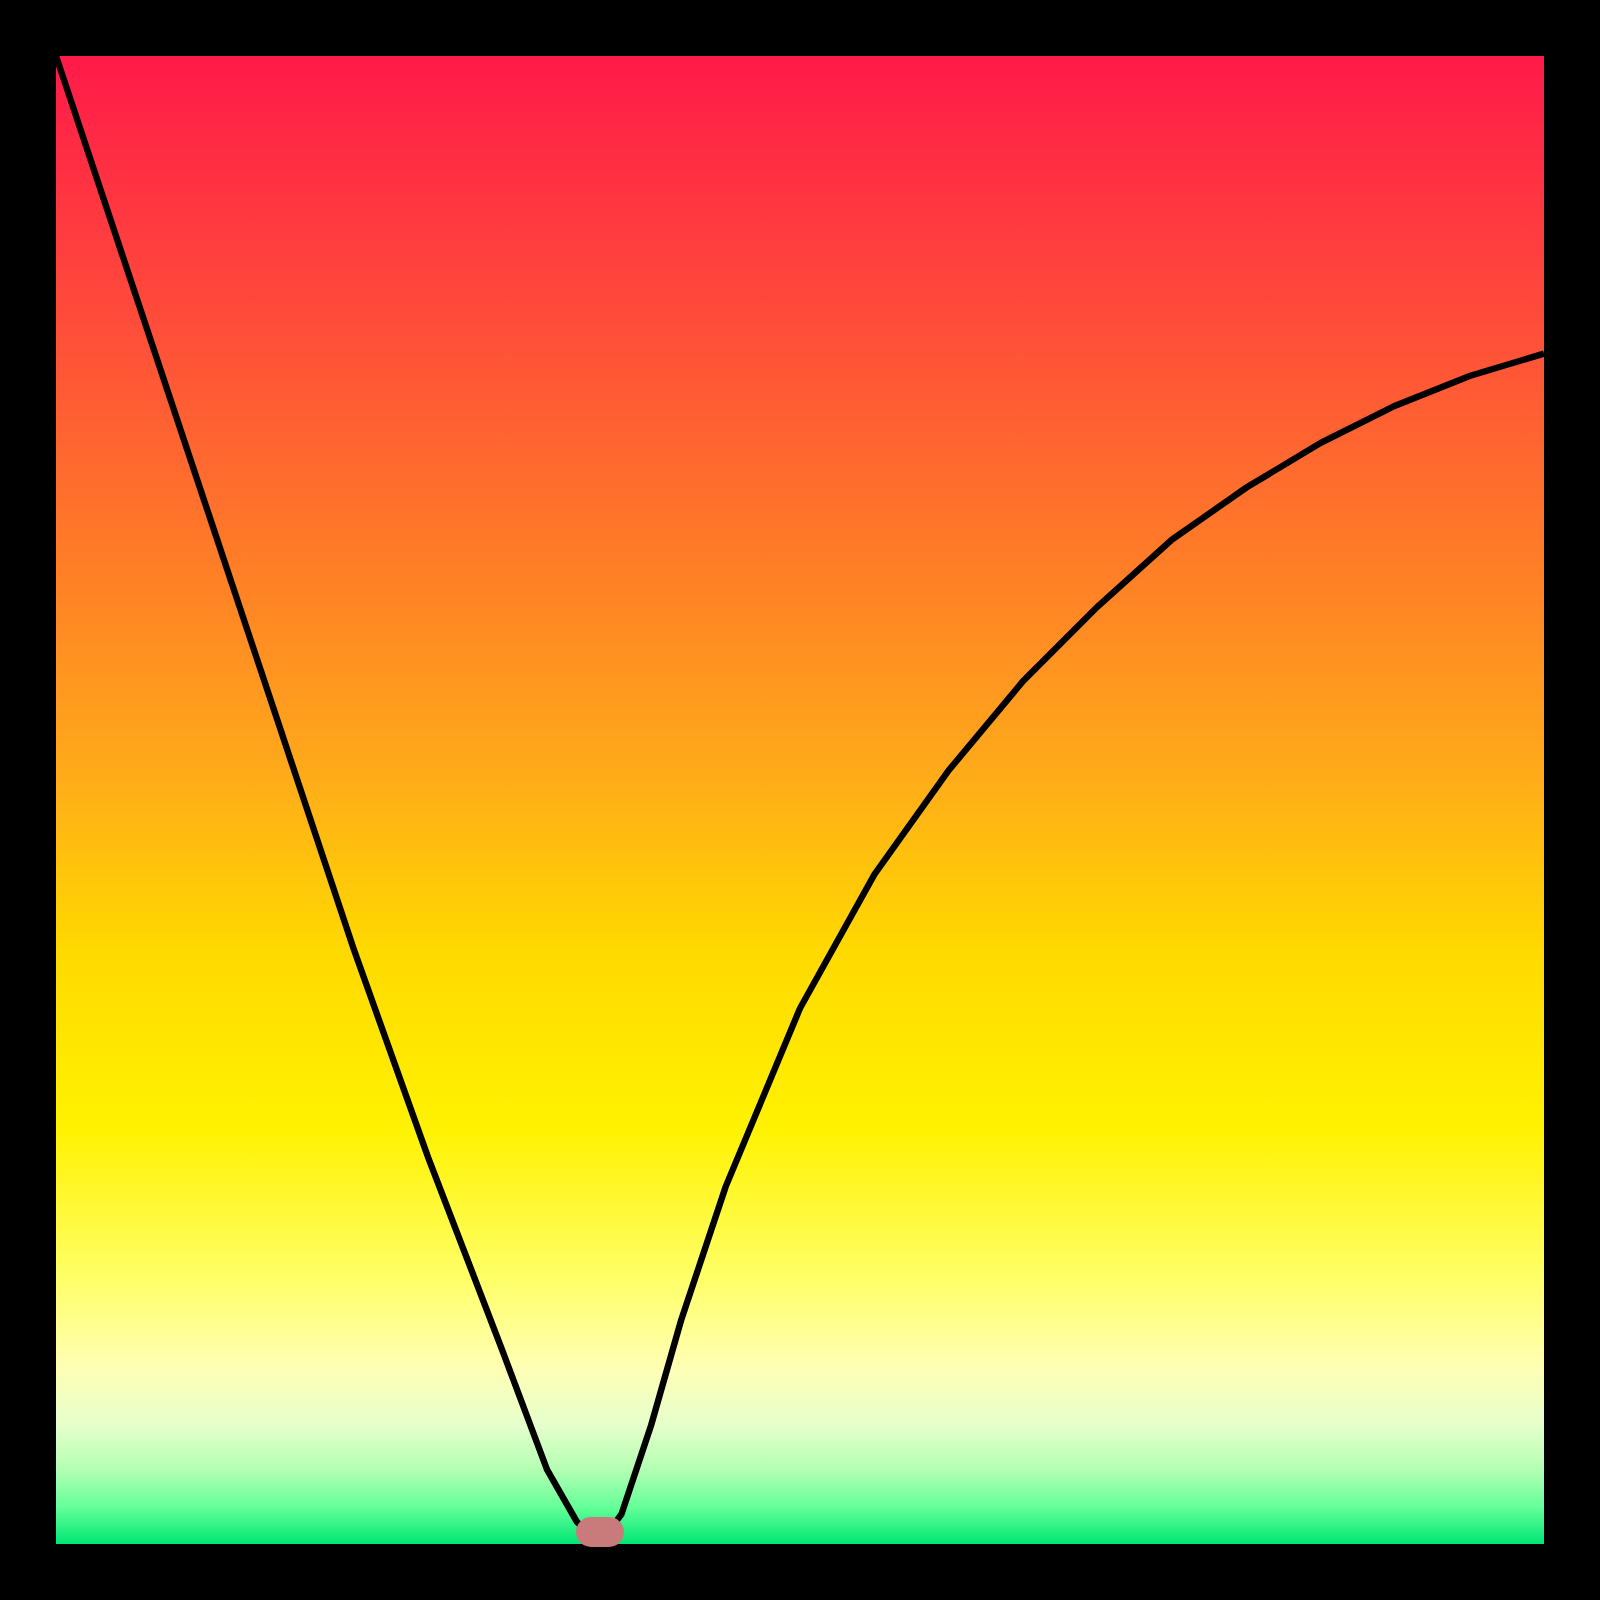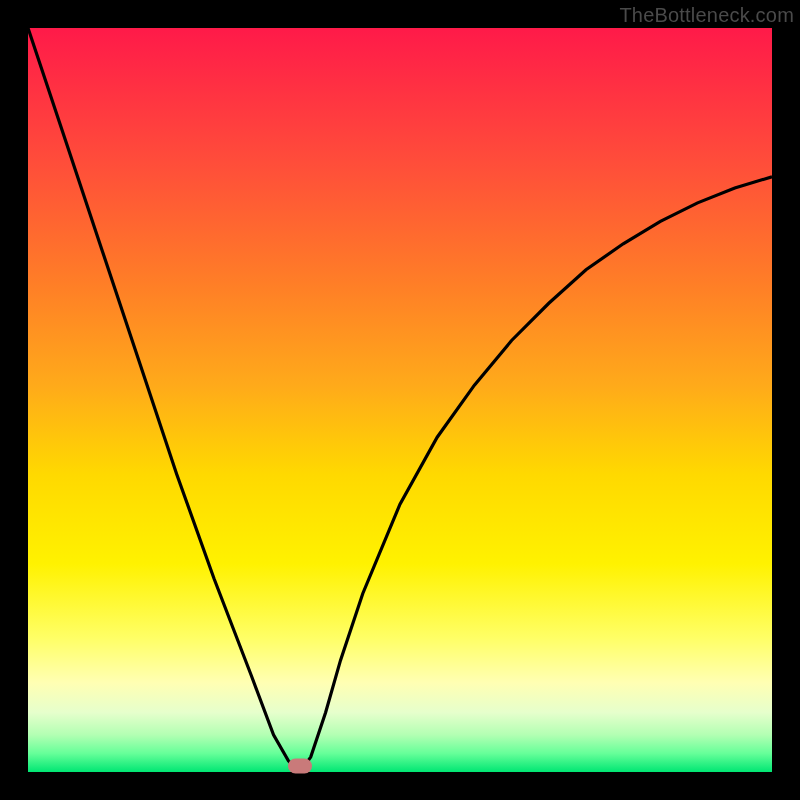--- a/index.html
+++ b/index.html
@@ -63,14 +63,13 @@
 </head>
 <body>
 
 <div class="frame">
   <div class="plot-area">
     <svg class="curve" width="744" height="744" viewBox="0 0 744 744">
       <path id="curve-path" d="M0.00 0.00 L37.20 111.60 L74.40 223.20 L111.60 334.80 L148.80 446.40 L186.00 550.56 L223.20 647.28 L245.52 706.80 L260.40 732.84 L271.56 744.00 L282.72 729.12 L297.60 684.48 L312.48 632.40 L334.80 565.44 L372.00 476.16 L409.20 409.20 L446.40 357.12 L483.60 312.48 L520.80 275.28 L558.00 241.80 L595.20 215.76 L632.40 193.44 L669.60 174.84 L706.80 159.96 L744.00 148.80 " stroke="#000" stroke-width="3.2" fill="none"></path>
     </svg>
     <div id="marker" class="marker" style="left: 271.56px; top: 738px; background: rgb(201, 122, 122);"></div>
   </div>
-  <div class="watermark">TheBottleneck.com</div>
 </div>
 
 </body></html>

